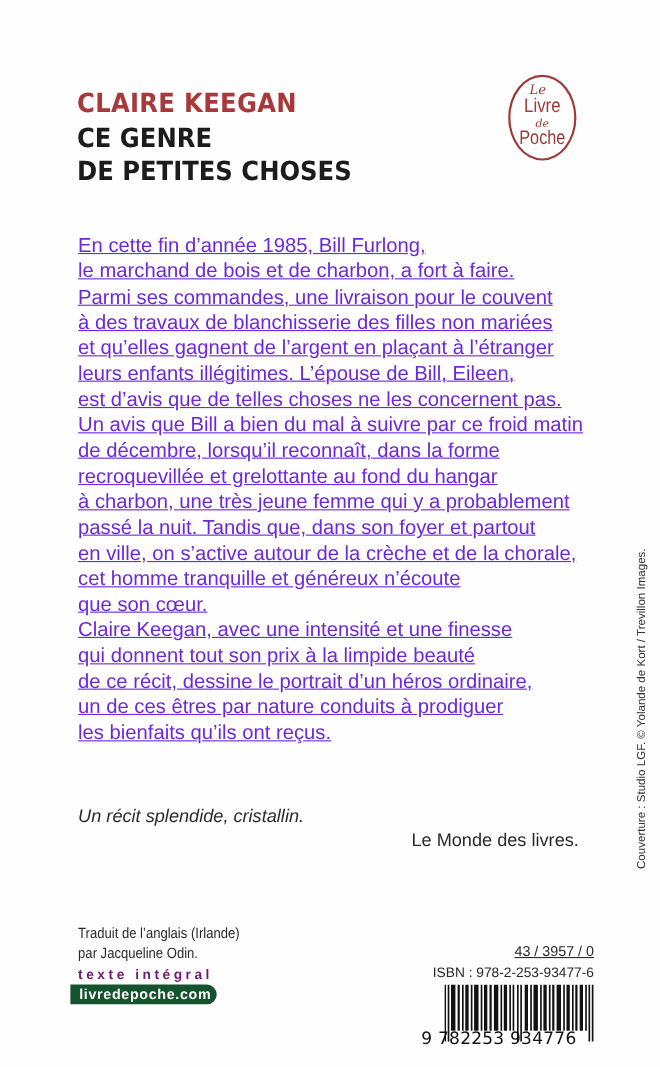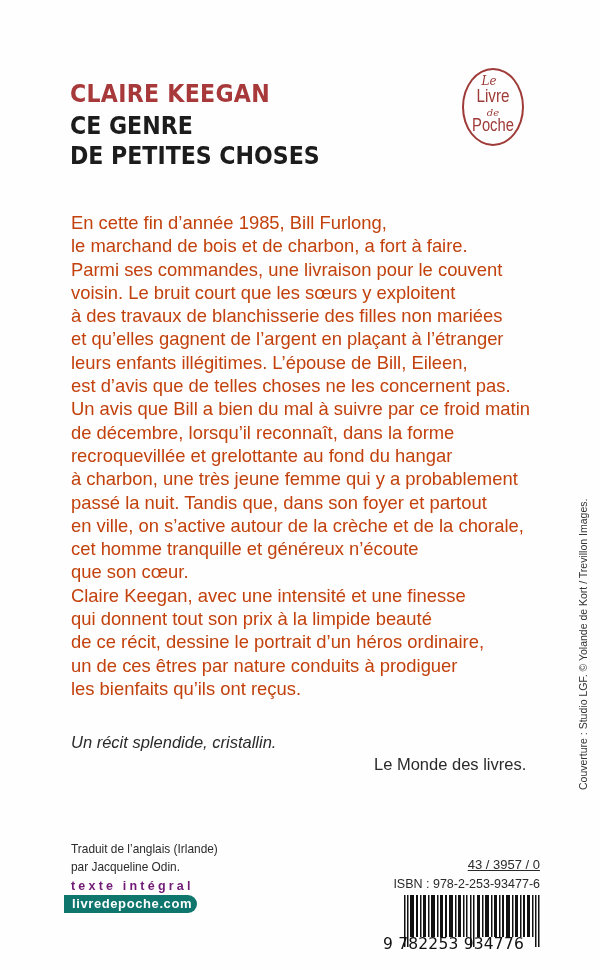--- a/index.html
+++ b/index.html
@@ -22,38 +22,38 @@
       position: absolute; left: 462px; top: 68px; width: 62px; height: 78px;
       border: 2.5px solid #9e3a37; border-radius: 50%;
       color: #9e3a37; text-align: center; box-sizing: border-box;
     }
     .logo .le { position: absolute; top: 4px; left: 0; right: 8px; font-family: "DejaVu Serif", serif; font-style: italic; font-size: 12px; }
     .logo .livre { position: absolute; top: 16px; left: 0; right: 0; font-size: 18px; font-family: "Liberation Sans", sans-serif; transform: scaleX(0.85); }
     .logo .de { position: absolute; top: 37px; left: 0; right: 0; font-family: "DejaVu Serif", serif; font-style: italic; font-size: 10px; }
     .logo .poche { position: absolute; top: 45px; left: -4px; right: -4px; font-size: 18px; font-family: "Liberation Sans", sans-serif; transform: scaleX(0.82); }
     .blurb {
       position: absolute; left: 71px; top: 211px; width: 490px;
-      font-size: 18.4px; line-height: 23.3px; color: #c2410c;
+      font-size: 18.4px; line-height: 23.3px; color: #6d28d9; text-decoration: underline;
     }
     .blurb div { white-space: nowrap; }
     .quote {
       position: absolute; left: 71px; top: 733px; font-size: 16.5px; font-style: italic; color: #2a2a2a;
     }
     .source {
       position: absolute; left: 374px; top: 755px; font-size: 16.5px; color: #2a2a2a;
     }
     .translator {
       position: absolute; left: 71px; top: 840px; font-size: 13.5px; line-height: 18px; color: #2a2a2a;
       transform: scaleX(0.88); transform-origin: left;
     }
     .integral {
       position: absolute; left: 71px; top: 879px; font-size: 12.5px; font-weight: bold; letter-spacing: 3.2px; color: #701a75;
     }
     .site {
-      position: absolute; left: 64px; top: 895px; width: 133px; height: 18px; background: #0f766e;
+      position: absolute; left: 64px; top: 895px; width: 133px; height: 18px; background: #14532d;
       border-radius: 0 10px 10px 0; color: #fff; font-size: 13px; font-weight: bold; letter-spacing: 0.6px;
       line-height: 18px; padding-left: 8px; box-sizing: border-box;
     }
     .code {
       position: absolute; right: 60px; top: 857px; font-size: 13px; color: #2a2a2a; text-align: right; text-decoration: underline;
     }
     .isbn {
       position: absolute; right: 60px; top: 877px; font-size: 12.5px; color: #2a2a2a; text-align: right;
     }
     .barcode {
@@ -79,21 +79,20 @@
   <span class="le">Le</span>
   <span class="livre">Livre</span>
   <span class="de">de</span>
   <span class="poche">Poche</span>
 </div>
 
 <div class="blurb">
   <div>En cette fin d’année 1985, Bill Furlong,</div>
   <div>le marchand de bois et de charbon, a fort à faire.</div>
   <div>Parmi ses commandes, une livraison pour le couvent</div>
-  <div>voisin. Le bruit court que les sœurs y exploitent</div>
   <div>à des travaux de blanchisserie des filles non mariées</div>
   <div>et qu’elles gagnent de l’argent en plaçant à l’étranger</div>
   <div>leurs enfants illégitimes. L’épouse de Bill, Eileen,</div>
   <div>est d’avis que de telles choses ne les concernent pas.</div>
   <div>Un avis que Bill a bien du mal à suivre par ce froid matin</div>
   <div>de décembre, lorsqu’il reconnaît, dans la forme</div>
   <div>recroquevillée et grelottante au fond du hangar</div>
   <div>à charbon, une très jeune femme qui y a probablement</div>
   <div>passé la nuit. Tandis que, dans son foyer et partout</div>
   <div>en ville, on s’active autour de la crèche et de la chorale,</div>

